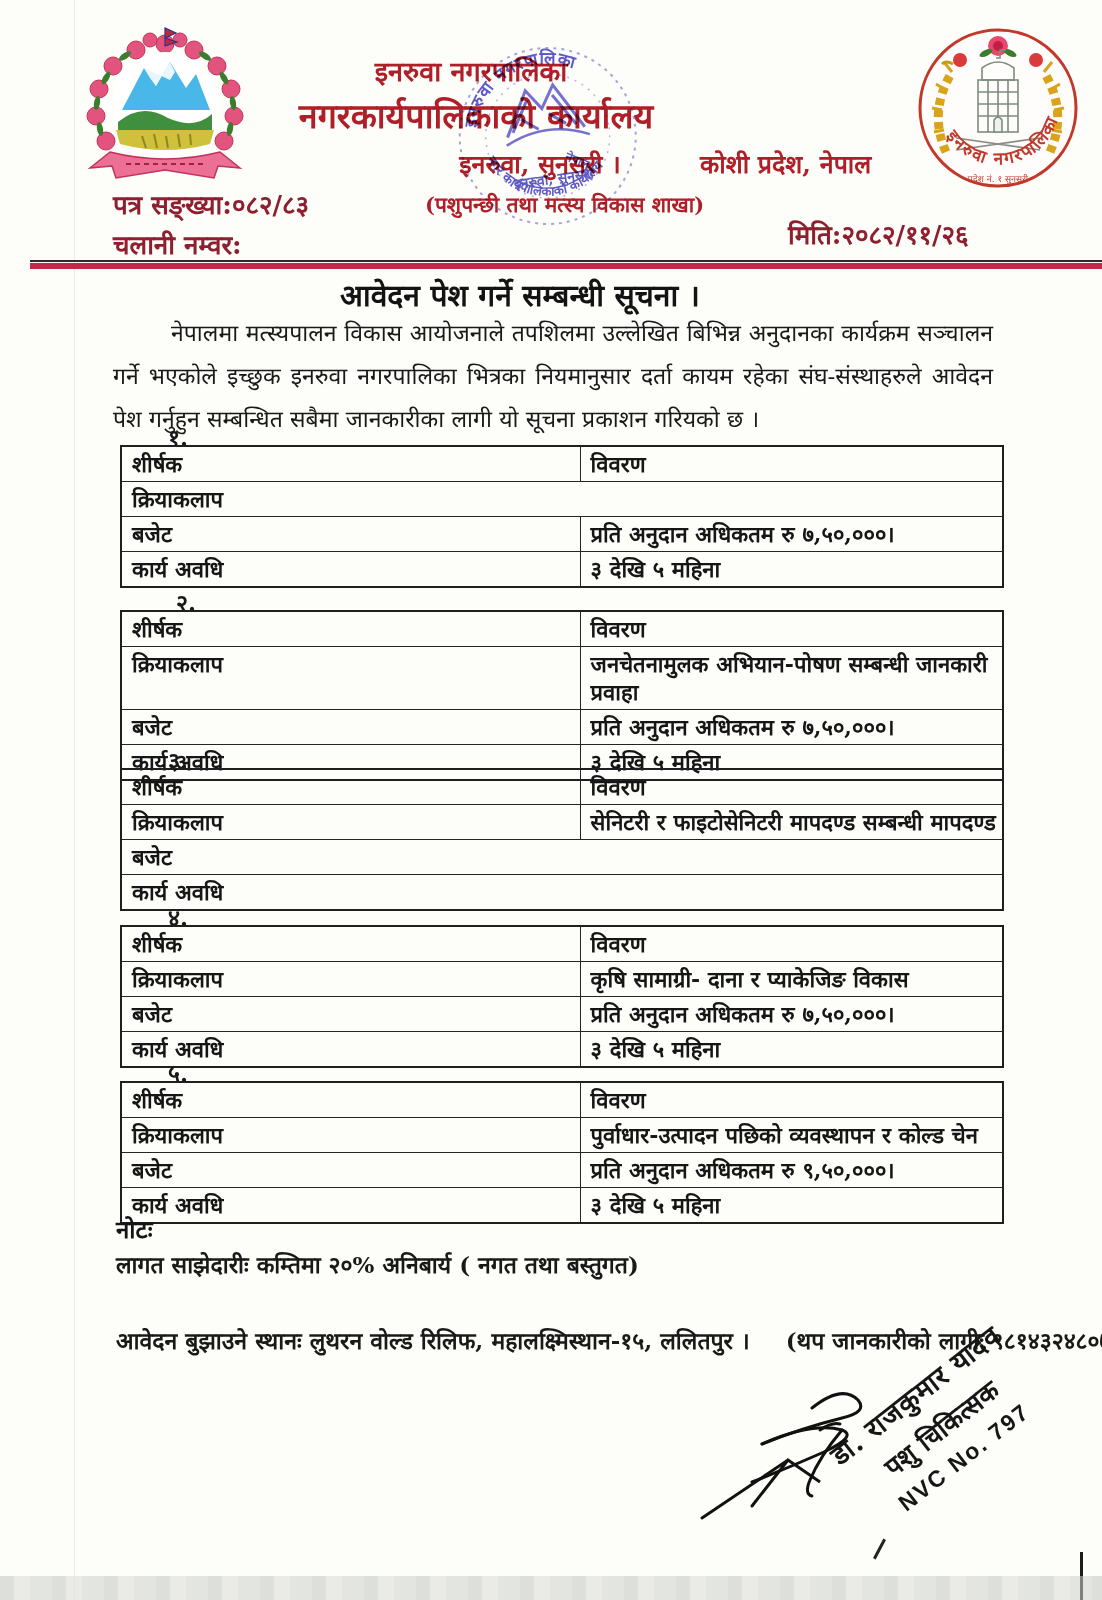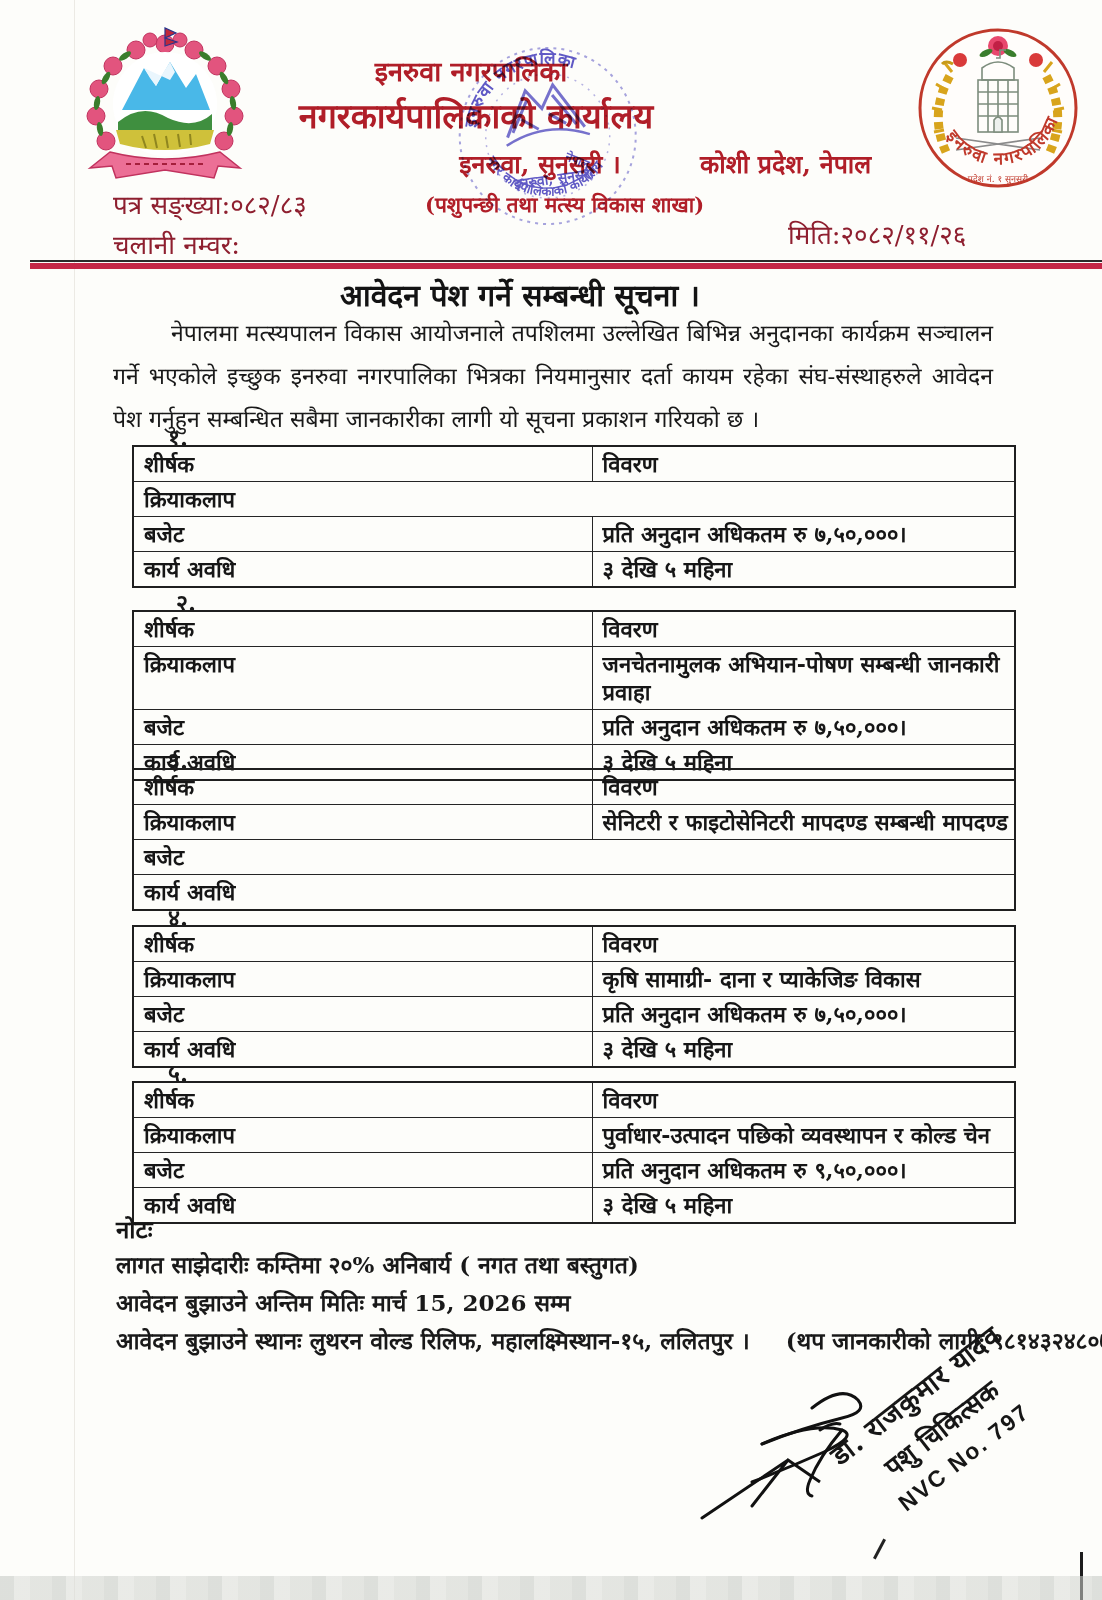--- a/index.html
+++ b/index.html
@@ -3,21 +3,21 @@
 <meta charset="utf-8">
 <style>
   html,body{margin:0;padding:0;background:#ffffff;}
   #page{
     position:relative;width:1102px;height:1600px;margin:0 auto;
     background:#fdfdfa;overflow:hidden;
     font-family:"DejaVu Serif","Liberation Serif",serif;
     color:#1b1b1b;
   }
   .abs{position:absolute;}
-  .maroon{color:#8e1f2f;font-weight:normal;}
+  .maroon{color:#8e1f2f;font-weight:bold;}
   
   .h-line1{top:52px;left:0;width:1102px;text-align:center;font-size:27px;font-weight:bold;color:#b01e28;}
   .h-line1 span{margin-left:-160px;}
   .h-line2{top:92px;left:0;width:1102px;text-align:center;font-size:34px;font-weight:bold;color:#b01e28;}
   .h-line2 span{margin-left:-150px;}
   .h-line3l{top:146px;left:430px;width:220px;text-align:center;font-size:25px;font-weight:bold;color:#b01e28;}
   .h-line3r{top:146px;left:700px;font-size:25px;font-weight:bold;color:#b01e28;}
   .h-line4{top:190px;left:425px;font-size:21px;font-weight:bold;color:#b01e28;}
   .letter-no{top:186px;left:113px;font-size:26px;}
   .chalani{top:226px;left:113px;font-size:26px;}
@@ -25,21 +25,21 @@
   
   .rule-black{top:260px;left:30px;width:1072px;height:2px;background:#2b2b2b;}
   .rule-red{top:263px;left:30px;width:1072px;height:6px;background:#c42747;}
   
   .title{top:274px;left:0;width:1040px;text-align:center;font-size:30px;font-weight:bold;color:#131313;}
   .body-par{top:312px;left:113px;width:880px;font-size:23px;font-weight:400;line-height:43px;text-align:justify;text-indent:58px;color:#191919;}
   
   .tnum{font-size:23px;font-weight:600;color:#191919;}
   .ntable{
     position:absolute;left:120px;width:884px;
-    border:2.5px solid #1f1f1f;box-sizing:border-box;background:transparent;margin-left:12px;
+    border:2.5px solid #1f1f1f;box-sizing:border-box;background:transparent;
   }
   .trow{display:grid;grid-template-columns:52% 48%;}
   .trow + .trow{border-top:1.6px solid #252525;}
   .tcell{padding:3px 6px 3px 10px;font-size:22px;font-weight:600;color:#161616;min-height:28px;line-height:28px;}
   .tcell.c2{border-left:1.6px solid #252525;}
   
   .note-h{font-size:24px;font-weight:bold;color:#151515;}
   .note-line{font-size:23px;font-weight:600;color:#191919;white-space:nowrap;}
   .note-extra{margin-left:28px;}
   
@@ -286,21 +286,20 @@
       <div class="tcell c2">प्रति अनुदान अधिकतम रु ९,५०,०००।</div>
     </div>
     <div class="trow">
       <div class="tcell">कार्य अवधि</div>
       <div class="tcell c2">३ देखि ५ महिना</div>
     </div>
   </div>
 
   <div class="abs note-h" style="top:1212px;left:116px">नोटः</div>
   <div class="abs note-line" style="top:1248px;left:116px">लागत साझेदारीः कम्तिमा २०% अनिबार्य ( नगत तथा बस्तुगत)</div>
-  <div class="abs note-line" style="top:1286px;left:116px">आवेदन बुझाउने अन्तिम मितिः मार्च 15, 2026 सम्म</div>
   <div class="abs note-line" style="top:1324px;left:116px">
     <span>आवेदन बुझाउने स्थानः लुथरन वोल्ड रिलिफ, महालक्ष्मिस्थान-१५, ललितपुर ।</span>
     <span class="note-extra">(थप जानकारीको लागीः ९८१४३२४८०७)</span>
   </div>
 
   <svg class="abs" style="top:1378px;left:692px" width="230" height="165" viewBox="0 0 230 165">
     <g fill="none" stroke="#111" stroke-width="3" stroke-linecap="round">
       <path d="M120 30 Q150 6 166 22 Q176 34 150 40 Q110 50 70 66"></path>
       <path d="M70 66 Q120 44 150 52 Q166 58 132 74 Q96 90 60 104"></path>
       <path d="M150 52 Q128 78 118 102 Q112 116 120 118"></path>

